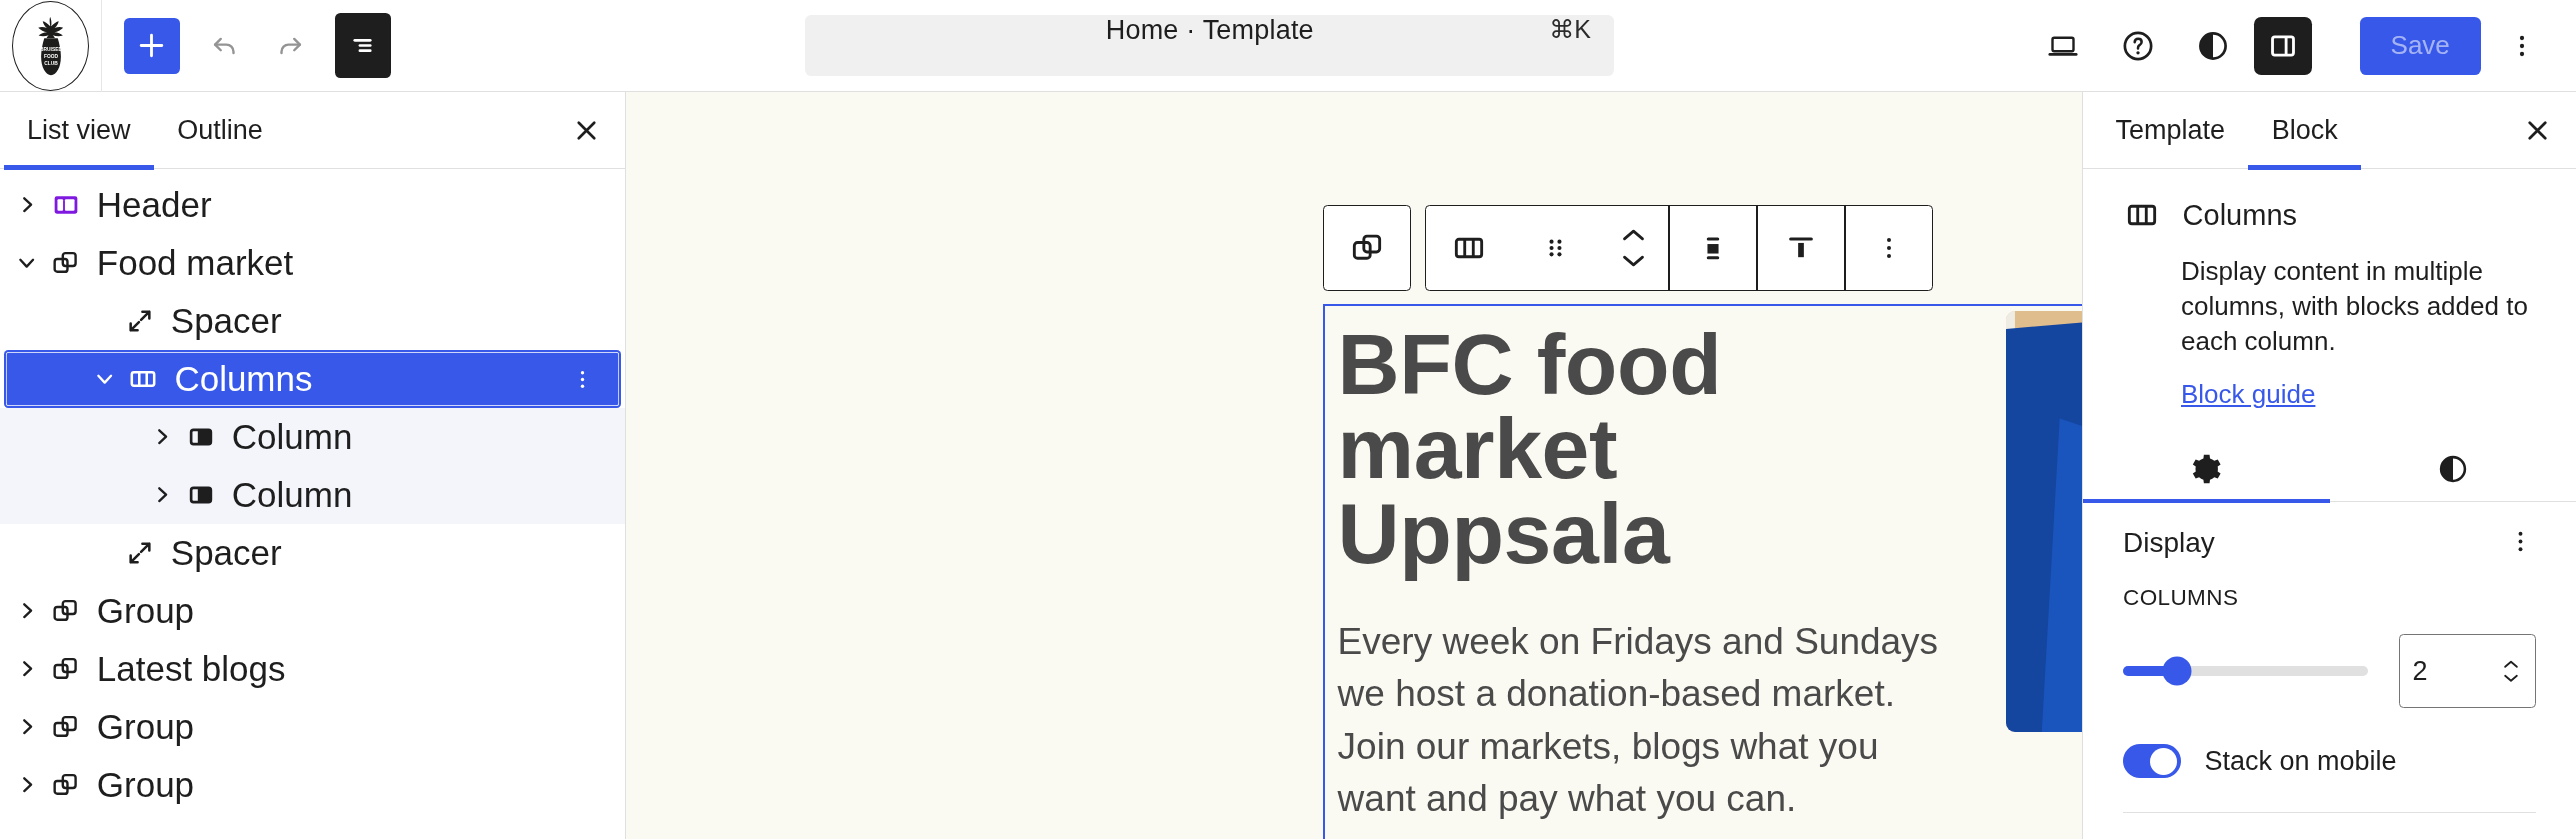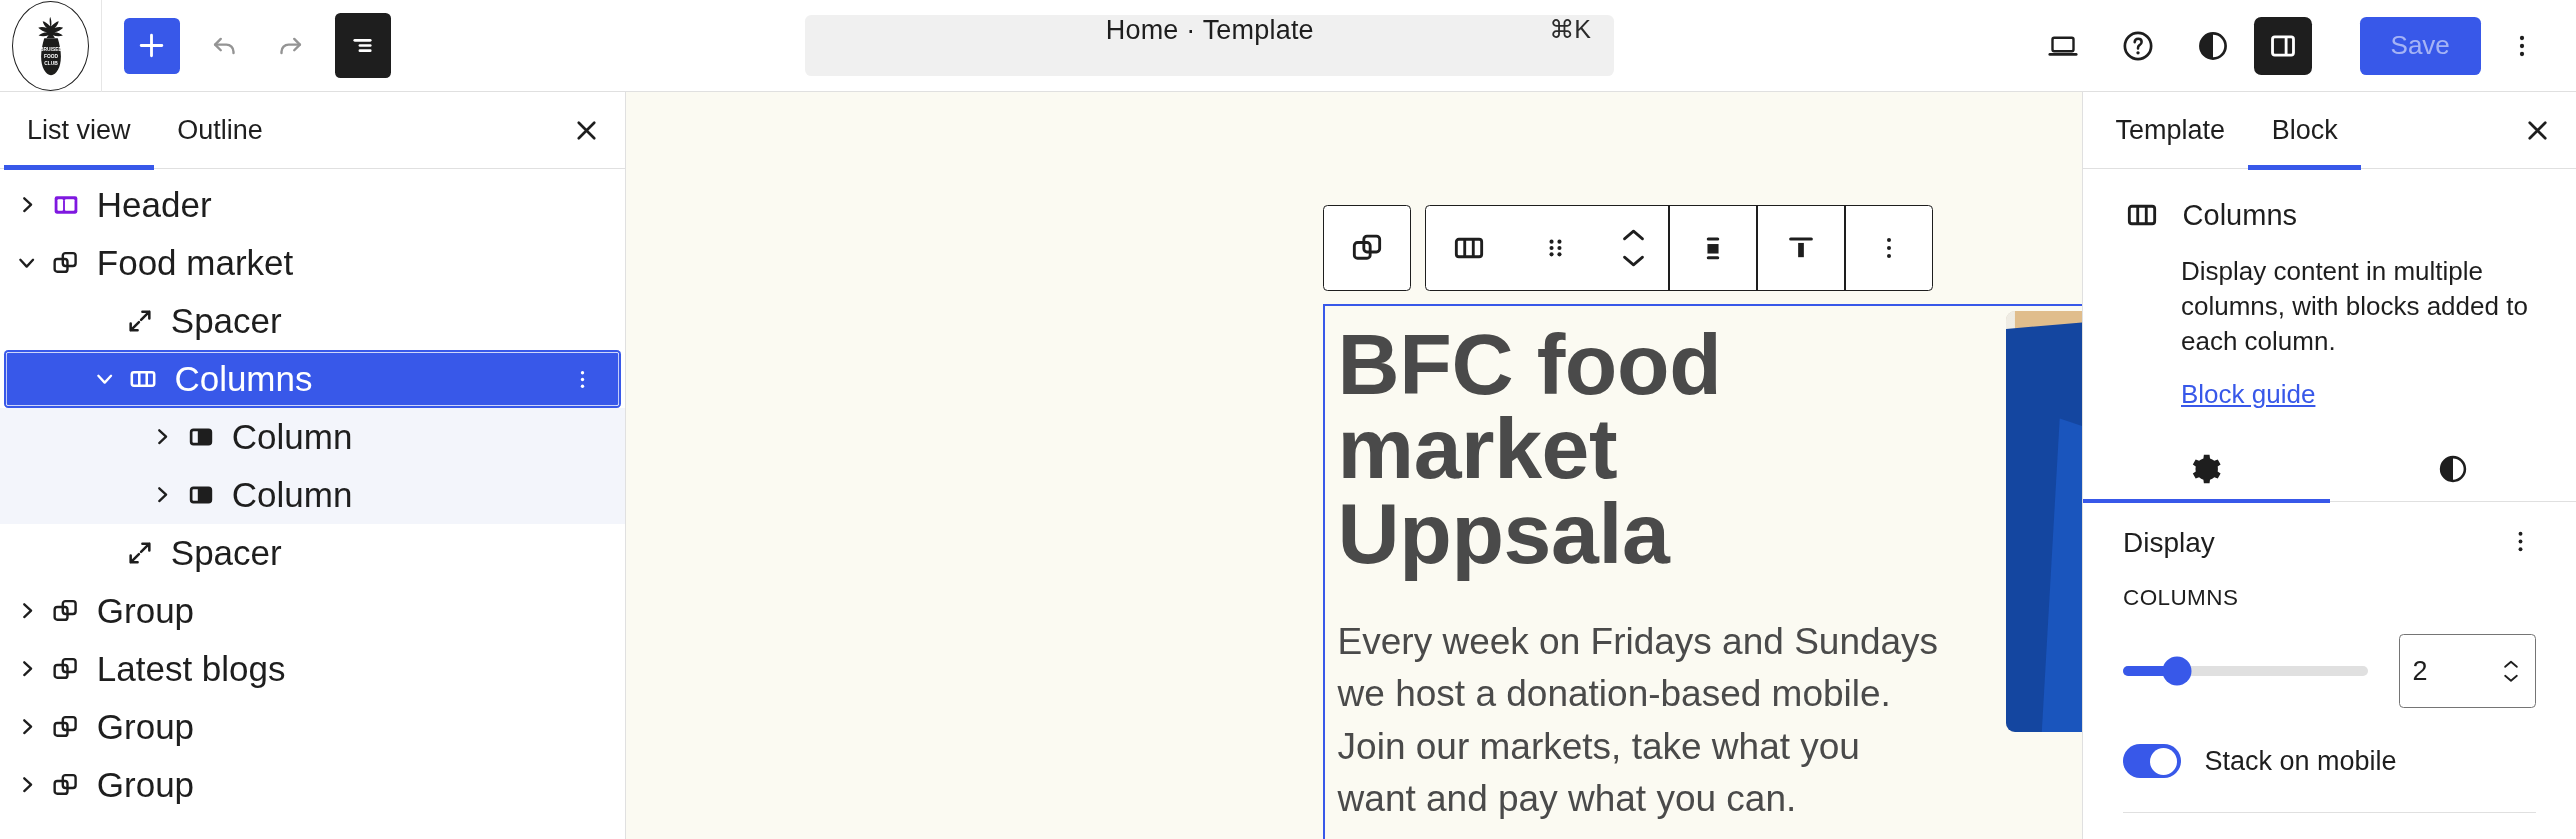--- a/index.html
+++ b/index.html
@@ -577,21 +577,21 @@
                   <circle cx="12" cy="18" r="1.5"></circle>
                 </g>
             </svg>
           </button>
         </div>
       </div>
 
       <div class="block-wrap" style="border-color: rgb(56, 88, 233);">
         <div class="col-left">
           <div class="hero-h1">BFC food market Uppsala</div>
-          <div class="hero-p">Every week on Fridays and Sundays we host a donation-based mobile. Join our markets, take what you want and pay what you can.</div>
+          <div class="hero-p">Every week on Fridays and Sundays we host a donation-based market. Join our markets, blogs what you want and pay what you can.</div>
 
         </div>
 
         <div class="col-right">
           <div class="photo" title="Person in yellow glove handing a cinnamon bun over cardboard trays of pastries">
             <svg viewBox="0 0 700 470" preserveAspectRatio="xMidYMid slice">
               <defs>
                 <linearGradient id="wall" x1="0" y1="0" x2="0" y2="1">
                   <stop offset="0" stop-color="#efece4"></stop>
                     <stop offset="1" stop-color="#e4e0d6"></stop>

